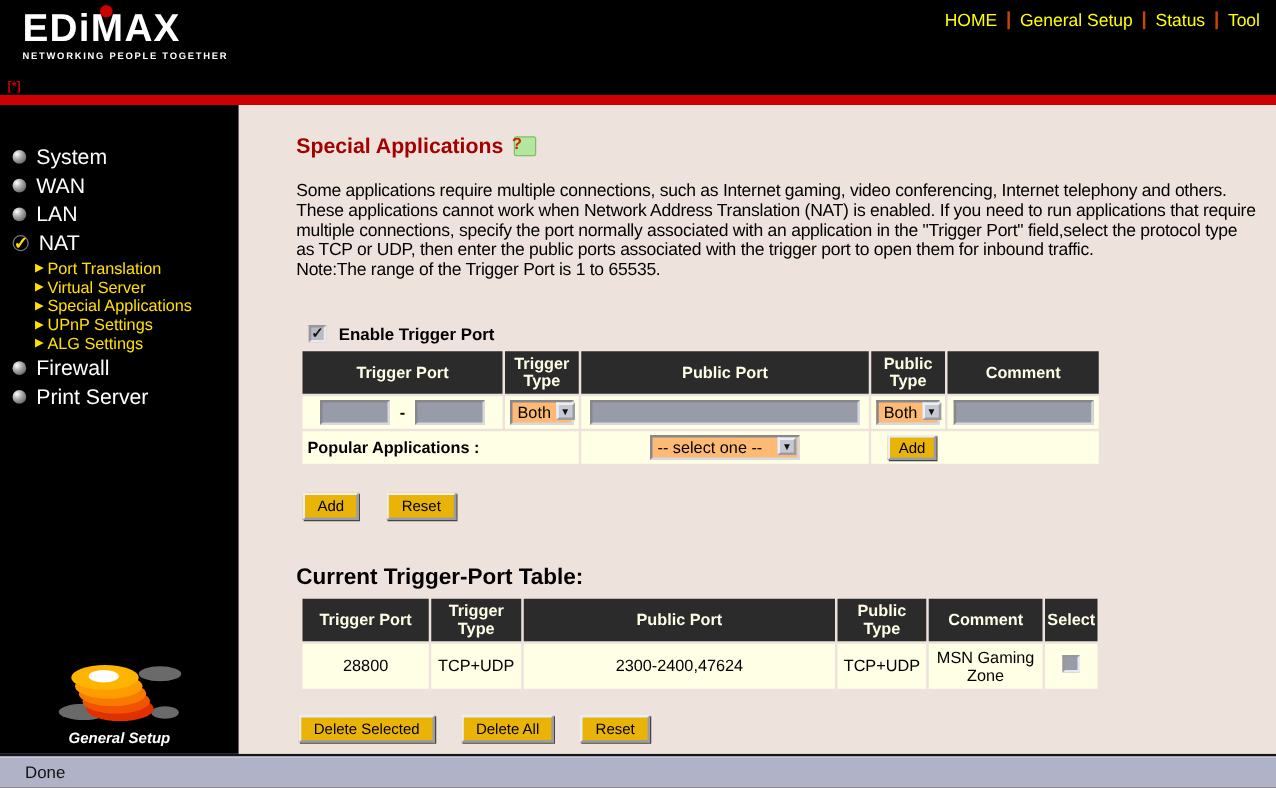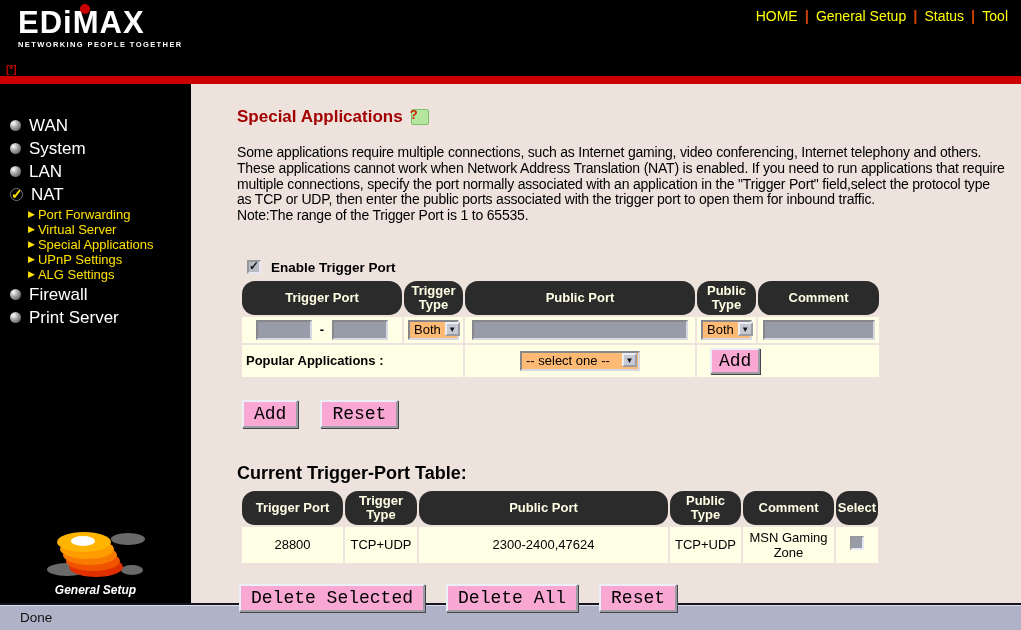--- a/index.html
+++ b/index.html
@@ -94,42 +94,42 @@
     position:relative; display:inline-block; cursor:pointer;
   }
   .retro-check.checked::after {
     content:"✓"; position:absolute; left:0px; top:-3px; color:#111; font-size:12px; font-weight:bold;
   }
   .enable-label { font-weight:bold; font-size:13.5px; }
 
   table.grid { border-collapse:separate; border-spacing:2px; margin-left:3px; margin-top:4px; }
   table.grid th {
     background:#2b2b2b; color:#ffffe6; font-size:13px; font-weight:bold;
-    padding:3px 2px; text-align:center; line-height:14px;border-radius:13px;
+    padding:3px 2px; text-align:center; line-height:14px;
   }
   table.grid td { background:#ffffe6; font-size:13px; padding:3px 4px; vertical-align:middle; }
   .tc { text-align:center; }
   .tl { text-align:left; }
 
   .retro-input {
     background:#989ba8; border:2px inset #d8d8e0; height:20px;
     font-family:"Liberation Sans", sans-serif; font-size:13px; color:#000; padding:0 3px;
   }
   .retro-select {
     display:inline-flex; background:#fdba74;
     border:2px inset #d8d8e0; height:20px; cursor:pointer; vertical-align:middle;
   }
   .retro-select .sel-text { font-size:13px; color:#000; padding:0 4px; flex:1 1 auto; text-align:left; white-space:nowrap; }
   .retro-select .sel-arrow {
     width:15px; height:14px; background:#c6c8d4; border:2px outset #eceef6;
     font-size:8px; line-height:11px; text-align:center; color:#111; margin-right:1px; flex:0 0 auto;
   }
   .retro-btn {
-    background:#f9a8d4; border:2px outset #eceef6; box-shadow:1px 1px 0 #44444e;
-    font-family:Liberation Mono, monospace; font-size:18px; color:#000;
+    background:#eab308; border:2px outset #eceef6; box-shadow:1px 1px 0 #44444e;
+    font-family:Liberation Sans, sans-serif; font-size:12px; color:#000;
     padding:2px 10px; cursor:pointer;
   }
   .dash { font-weight:bold; padding:0 4px; }
 
   .btn-row { margin-left:5px; margin-top:21px; display:flex; gap:22px; }
   .btn-row2 { margin-left:2px; margin-top:19px; display:flex; gap:21px; }
 
   .current-label { font-weight:bold; font-size:18px; margin-top:35px; margin-left:0px; }
 
   
@@ -166,38 +166,38 @@
     <span class="broken-img">[*]</span>
   </div>
 
   <div class="red-bar"></div>
 
   <div class="middle">
 
     <div class="sidebar">
       <div class="menu-item">
         <span class="bullet"></span>
+        <span>System</span>
+      </div>
+      <div class="menu-item">
+        <span class="bullet"></span>
         <span>WAN</span>
-      </div>
-      <div class="menu-item">
-        <span class="bullet"></span>
-        <span>System</span>
       </div>
       <div class="menu-item">
         <span class="bullet"></span>
         <span>LAN</span>
       </div>
       <div class="menu-item">
         <span class="check-badge"></span>
         <span>NAT</span>
       </div>
       <div class="submenu">
         <div class="submenu-item">
           <span class="tri">▶</span>
-          <span>Port Forwarding</span>
+          <span>Port Translation</span>
         </div>
         <div class="submenu-item">
           <span class="tri">▶</span>
           <span>Virtual Server</span>
         </div>
         <div class="submenu-item">
           <span class="tri">▶</span>
           <span>Special Applications</span>
         </div>
         <div class="submenu-item">

